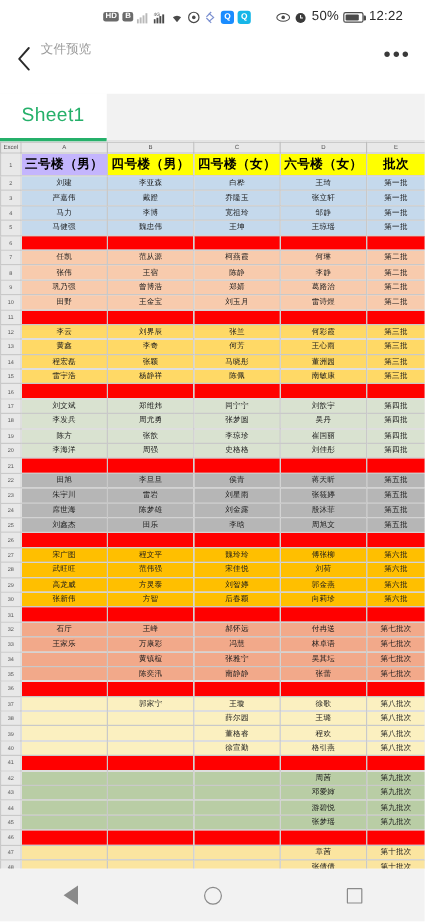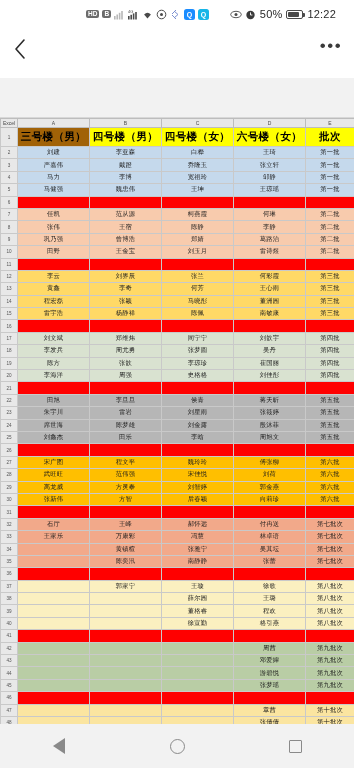--- a/index.html
+++ b/index.html
@@ -193,27 +193,29 @@
 
 <div class="header">
   <div class="back-btn">
     <span>
       <svg width="13" height="22" viewBox="0 0 13 22">
           <path d="M10 2 L2 11 L10 20" stroke="#2b2b2b" stroke-width="1.6" fill="none" stroke-linecap="round" stroke-linejoin="round"></path>
         </svg>
     </span>
   </div>
   <div class="head-titles">
+    <div class="head-sub">文件预览</div>
   </div>
   <div class="more-btn">
     <span>•••</span>
   </div>
 </div>
 
 <div class="sheettabs">
+  <div class="sheettab">Sheet1</div>
   <div class="tabfill"></div>
 </div>
 
 <div class="sheet">
   <table class="grid">
     <colgroup>
       <col class="c-rn">
         <col class="c-a">
         <col class="c-b">
         <col class="c-c">
@@ -224,21 +226,21 @@
         <tr class="colhdr">
           <td class="corner">Excel</td>
           <td>A</td>
           <td>B</td>
           <td>C</td>
           <td>D</td>
           <td>E</td>
         </tr>
         <tr class="titlerow">
           <td class="rn">1</td>
-          <td class="cell" style="background: #a16207;">三号楼（男）</td>
+          <td class="cell" style="background: #c4b5fd;">三号楼（男）</td>
           <td class="cell" style="background: rgb(255, 255, 0);">四号楼（男）</td>
           <td class="cell" style="background: rgb(255, 255, 0);">四号楼（女）</td>
           <td class="cell" style="background: rgb(255, 255, 0);">六号楼（女）</td>
           <td class="cell" style="background: rgb(255, 255, 0);">批次</td>
         </tr>
         <tr class="datarow">
           <td class="rn">2</td>
           <td class="cell" style="background: rgb(197, 217, 236);">刘建</td>
           <td class="cell" style="background: rgb(197, 217, 236);">李亚森</td>
           <td class="cell" style="background: rgb(197, 217, 236);">白桦</td>

